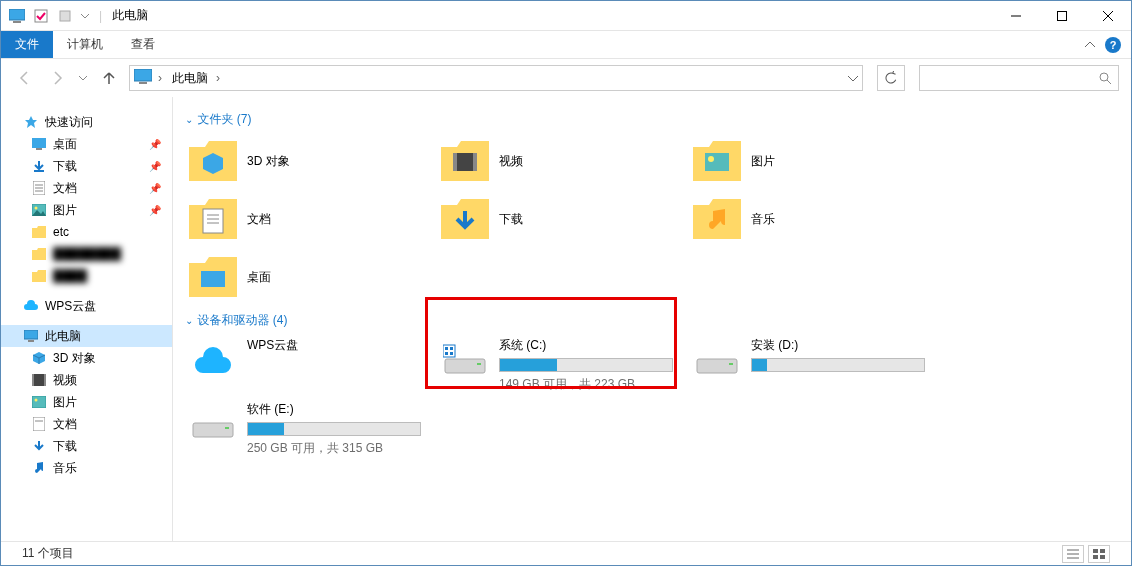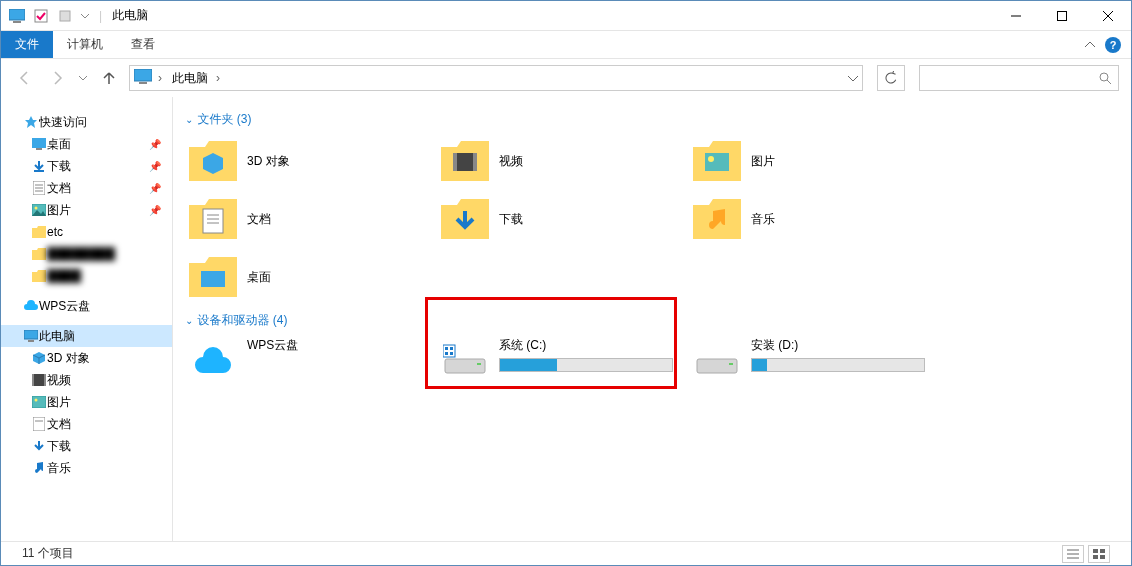--- a/index.html
+++ b/index.html
@@ -35,21 +35,21 @@
 .searchbar { width: 200px; height: 26px; border: 1px solid #ccc; display: flex; align-items: center; padding: 0 6px; margin-left: 6px; }
 .searchbar input { border: none; outline: none; flex: 1; }
 .search-icon { color: #888; }
 
 
 .body { flex: 1; display: flex; overflow: hidden; }
 
 
 .sidebar { width: 172px; border-right: 1px solid #e5e5e5; overflow-y: auto; padding-top: 14px; }
 .sb-group { margin-bottom: 8px; }
-.sb-item { height: 22px; display: flex; align-items: center; padding-left: 30px; cursor: pointer; position: relative; }
+.sb-item { height: 22px; display: flex; align-items: center; padding-left: 30px; gap: 6px; cursor: pointer; position: relative; }
 .sb-item.header { padding-left: 22px; font-weight: normal; }
 .sb-item.selected { background: #cce8ff; }
 .sb-icon { width: 16px; height: 16px; flex-shrink: 0; display: flex; align-items: center; justify-content: center; }
 .sb-label { white-space: nowrap; overflow: hidden; text-overflow: ellipsis; }
 .sb-pin { margin-left: auto; margin-right: 10px; color: #888; font-size: 10px; }
 .blur { filter: blur(3px); }
 
 
 .content { flex: 1; overflow: auto; padding: 8px 12px; }
 .section-header { color: #1979ca; display: flex; align-items: center; gap: 4px; margin: 6px 0 4px 0; cursor: pointer; }
@@ -357,21 +357,21 @@
             </span>
           <span class="sb-label">音乐</span>
         </div>
       </div>
     </div>
 
     <div class="content" style="position:relative;">
 
       <div class="section-header">
         <span class="chev">⌄</span>
-        <span>文件夹 (3)</span>
+        <span>文件夹 (7)</span>
       </div>
       <div class="folder-grid">
         <div class="folder-item">
           <span class="folder-icon">
               <svg width="48" height="40" viewBox="0 0 48 40">
                 <path d="M0 6 L16 6 L20 0 L48 0 L48 40 L0 40 Z" fill="#ffd867"></path>
                 <path d="M24 12 L34 17 L34 28 L24 33 L14 28 L14 17 Z" fill="#3ba7e6"></path>
               </svg>
             </span>
           <span class="folder-label">3D 对象</span>
@@ -465,38 +465,54 @@
                 <rect x="7" y="6" width="3" height="3" fill="#1979ca"></rect>
                 <rect x="2" y="11" width="3" height="3" fill="#1979ca"></rect>
                 <rect x="7" y="11" width="3" height="3" fill="#1979ca"></rect>
               </svg>
             </span>
           <div class="drive-info">
             <span class="drive-name">系统 (C:)</span>
             <div class="drive-bar">
                 <div class="drive-bar-fill" style="width:33%"></div>
               </div>
+            <span class="drive-text">149 GB 可用，共 223 GB</span>
           </div>
         </div>
 
         <div class="drive-item">
           <span class="drive-icon">
               <svg width="44" height="40" viewBox="0 0 44 40">
                 <rect x="2" y="18" width="40" height="14" rx="2" fill="#d6d6d6" stroke="#aaa"></rect>
                 <rect x="34" y="22" width="4" height="2" fill="#6c6"></rect>
               </svg>
             </span>
           <div class="drive-info">
             <span class="drive-name">安装 (D:)</span>
             <div class="drive-bar">
                 <div class="drive-bar-fill" style="width:9%"></div>
               </div>
           </div>
         </div>
 
+        <div class="drive-item">
+          <span class="drive-icon">
+              <svg width="44" height="40" viewBox="0 0 44 40">
+                <rect x="2" y="18" width="40" height="14" rx="2" fill="#d6d6d6" stroke="#aaa"></rect>
+                <rect x="34" y="22" width="4" height="2" fill="#6c6"></rect>
+              </svg>
+            </span>
+          <div class="drive-info">
+            <span class="drive-name">软件 (E:)</span>
+            <div class="drive-bar">
+                <div class="drive-bar-fill" style="width:21%"></div>
+              </div>
+            <span class="drive-text">250 GB 可用，共 315 GB</span>
+          </div>
+        </div>
       </div>
 
       <div class="highlight-box" style="left:252px; top:200px; width:252px; height:92px;"></div>
     </div>
   </div>
 
   <div class="statusbar">
     <span>11 个项目</span>
     <div class="statusbar-right">
       <div class="view-btn">

